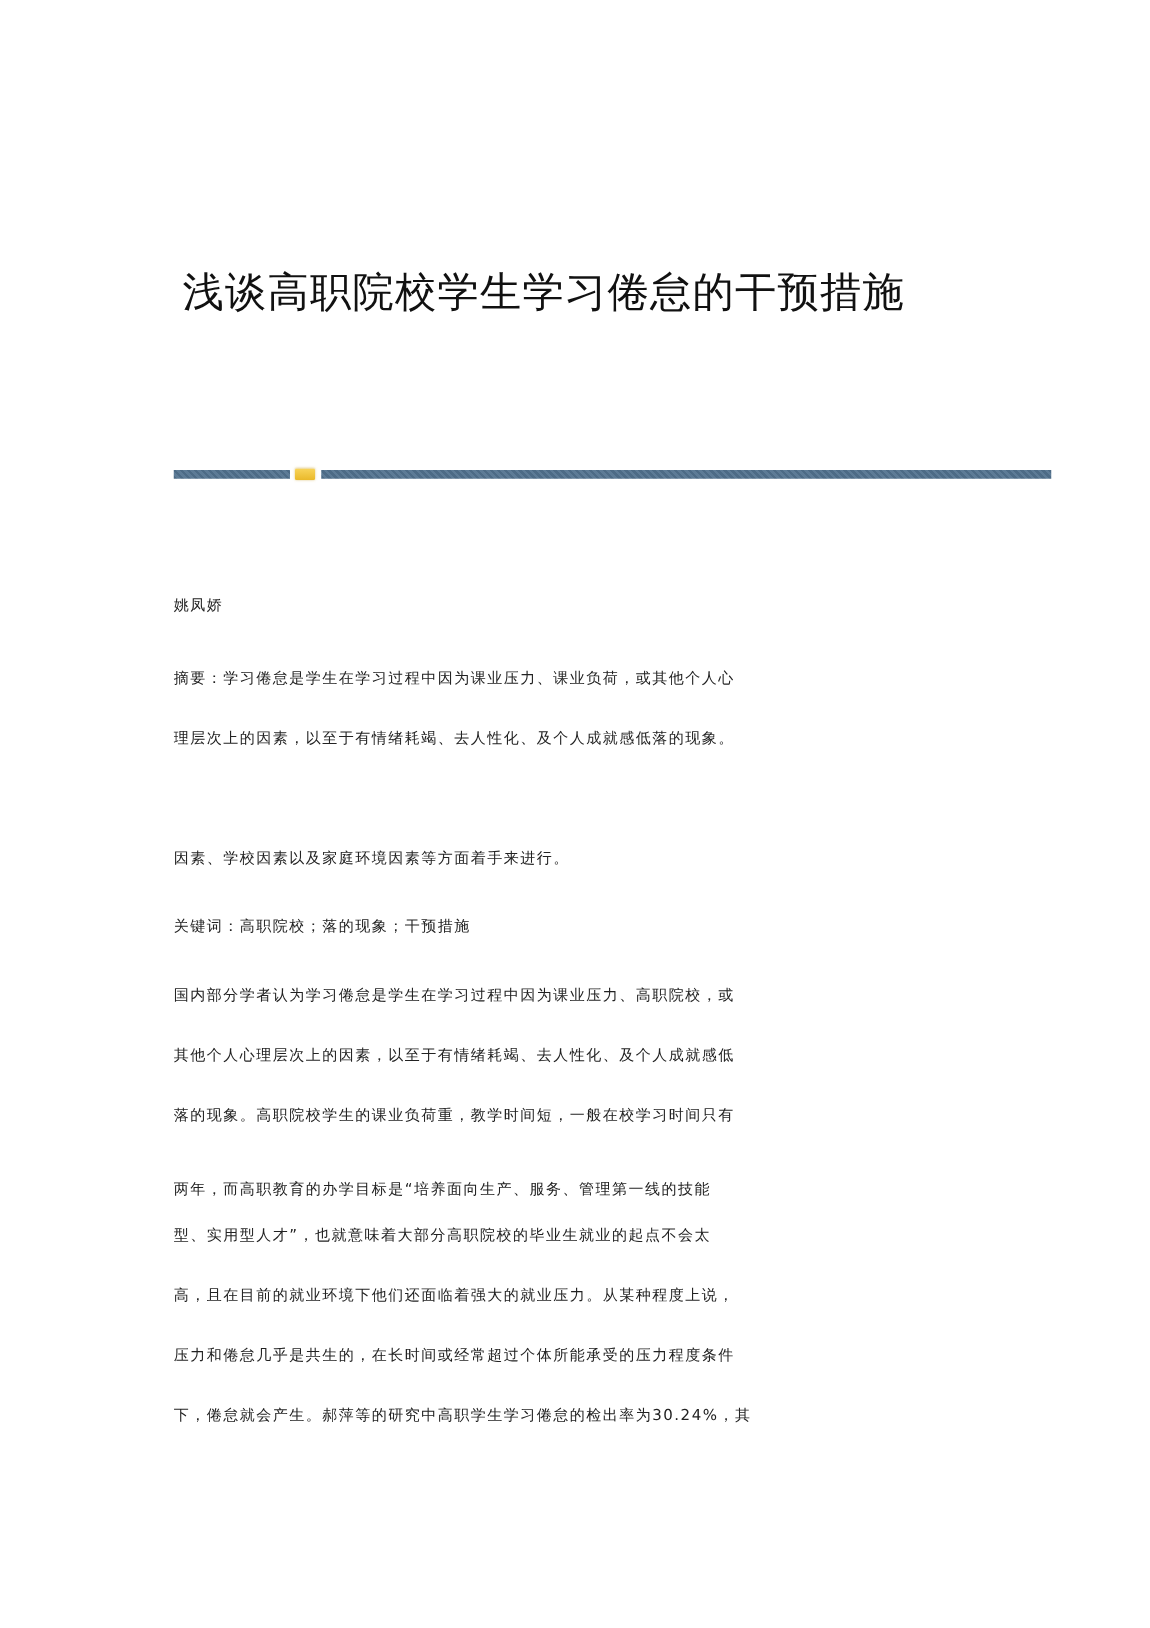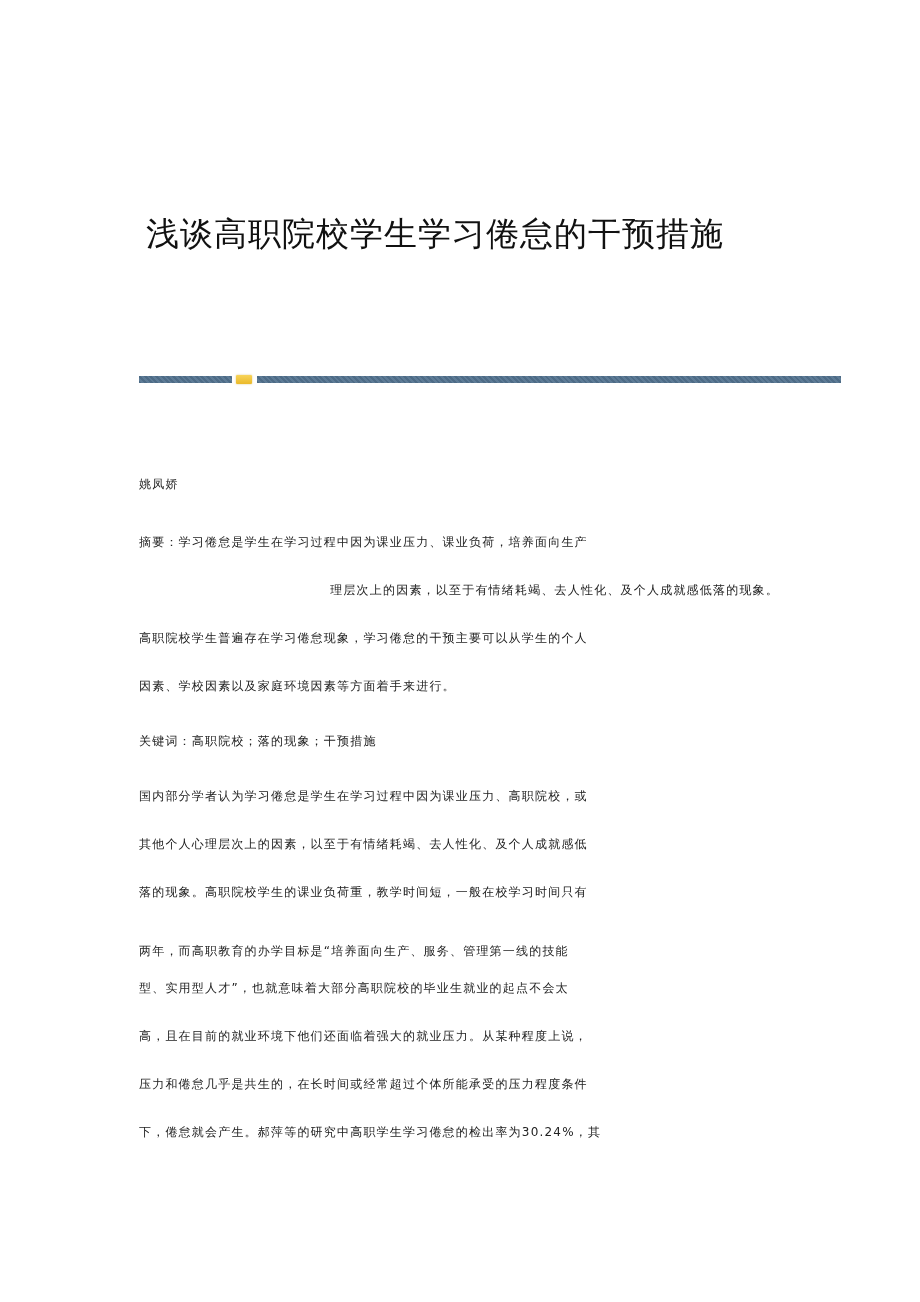--- a/index.html
+++ b/index.html
@@ -83,23 +83,22 @@
   <h1 class="title">浅谈高职院校学生学习倦怠的干预措施</h1>
 
   <div class="divider">
     <div class="bar-left"></div>
     <div class="ornament"></div>
     <div class="bar-right"></div>
   </div>
 
   <p class="text" style="top:473px;">姚凤娇</p>
 
-  <p class="text" style="top:531px;">摘要：学习倦怠是学生在学习过程中因为课业压力、课业负荷，培养面向生产</p>
-  <p class="text" style="top:579px;text-align:right;">理层次上的因素，以至于有情绪耗竭、去人性化、及个人成就感低落的现象。</p>
-  <p class="text" style="top:627px;">高职院校学生普遍存在学习倦怠现象，学习倦怠的干预主要可以从学生的个人</p>
+  <p class="text" style="top:531px;">摘要：学习倦怠是学生在学习过程中因为课业压力、课业负荷，或其他个人心</p>
+  <p class="text" style="top:579px;">理层次上的因素，以至于有情绪耗竭、去人性化、及个人成就感低落的现象。</p>
   <p class="text" style="top:675px;">因素、学校因素以及家庭环境因素等方面着手来进行。</p>
 
   <p class="text" style="top:730px;">关键词：高职院校；落的现象；干预措施</p>
 
   <p class="text" style="top:785px;">国内部分学者认为学习倦怠是学生在学习过程中因为课业压力、高职院校，或</p>
   <p class="text" style="top:833px;">其他个人心理层次上的因素，以至于有情绪耗竭、去人性化、及个人成就感低</p>
   <p class="text" style="top:881px;">落的现象。高职院校学生的课业负荷重，教学时间短，一般在校学习时间只有</p>
   <p class="text" style="top:940px;">两年，而高职教育的办学目标是“培养面向生产、服务、管理第一线的技能</p>
   <p class="text" style="top:977px;">型、实用型人才”，也就意味着大部分高职院校的毕业生就业的起点不会太</p>
   <p class="text" style="top:1073px;">压力和倦怠几乎是共生的，在长时间或经常超过个体所能承受的压力程度条件</p>

